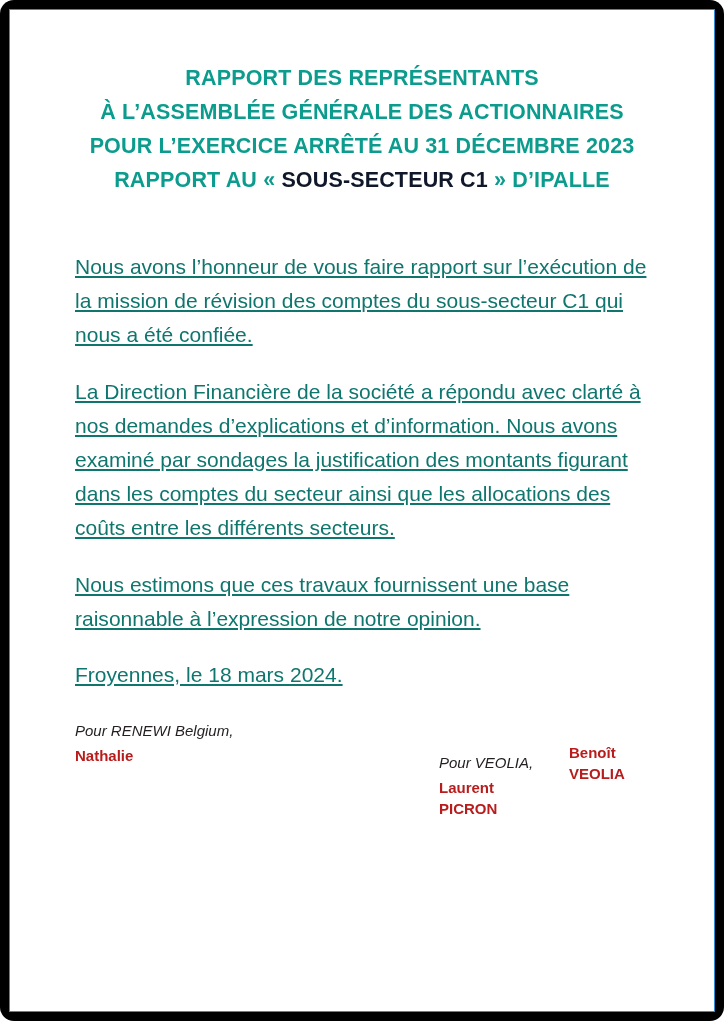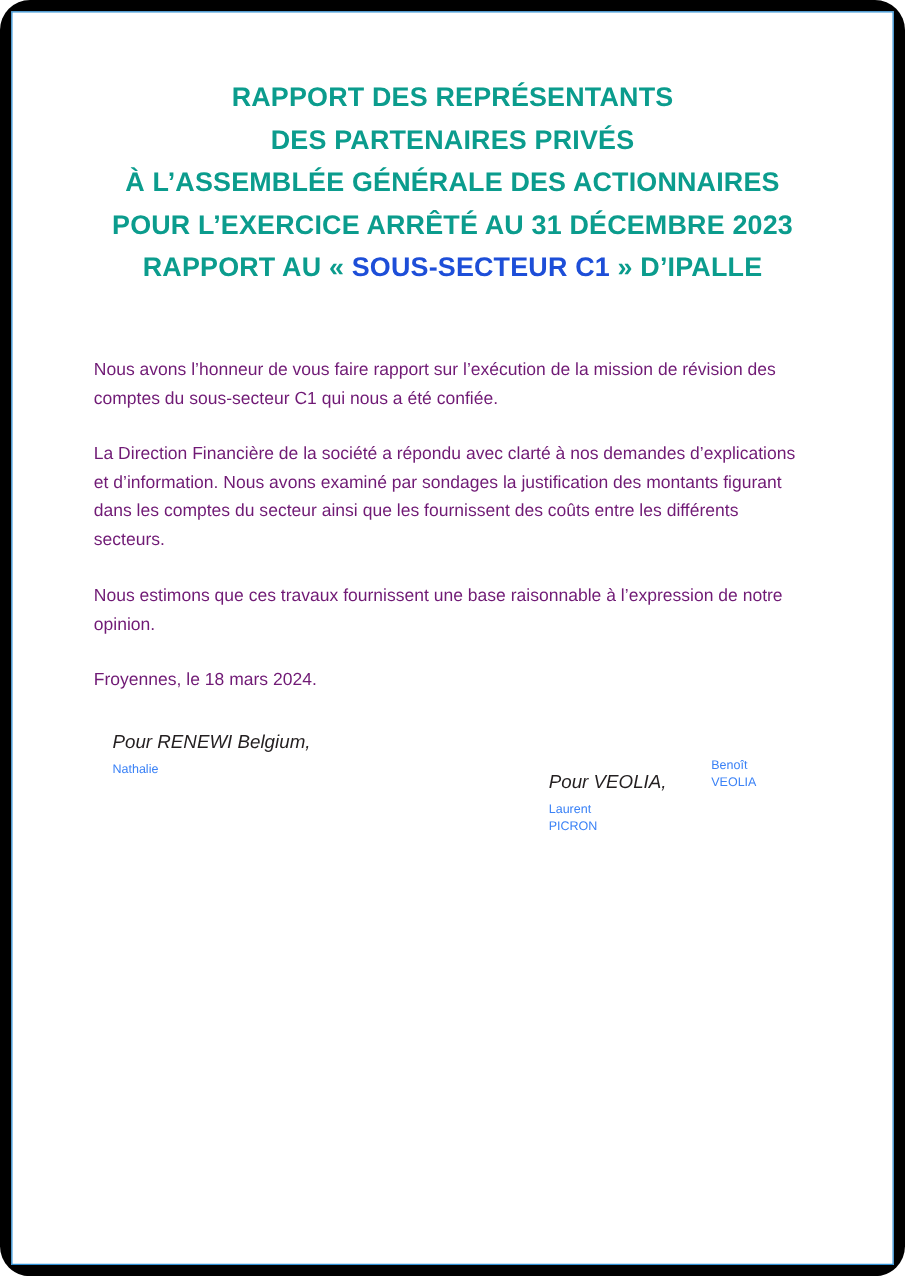--- a/index.html
+++ b/index.html
@@ -14,21 +14,21 @@
     -webkit-font-smoothing: antialiased;
   }
 
   
   .page {
     position: relative;
     box-sizing: border-box;
     width: 724px;
     height: 1021px;
     background: #000000;
-    border-radius: 24px;
+    border-radius: 14px;
     padding: 9px;
     overflow: hidden;
   }
   .page-inner {
     position: relative;
     box-sizing: border-box;
     width: 100%;
     height: 100%;
     background: #ffffff;
     border: 1px solid #2e8fd4;
@@ -49,89 +49,89 @@
   }
   .title-line {
     font-size: 21.5px;
     font-weight: bold;
     letter-spacing: 0.15px;
     line-height: 1.58;
     color: #0b9c8d;
     white-space: nowrap;
   }
   .title-accent {
-    color: #1d4ed8;
+    color: #0f172a;
   }
 
   
   .body-copy {
     padding: 0 9px 0 9px;
   }
   .para {
     margin: 0 0 22px 0;
-    font-size: 14px;
+    font-size: 21px;
     line-height: 1.63;
-    color: #701a75;
+    color: #0f766e;
     letter-spacing: 0.01px;
+    text-decoration: underline;
   }
   .para.date-para {
     margin-bottom: 28px;
   }
 
   
   .signatures {
     position: relative;
     padding: 0 9px;
     height: 78px;
   }
   .sig-col {
     position: absolute;
     top: 0;
   }
-  .sig-col-renewi { left: 24px; }
+  .sig-col-renewi { left: 9px; }
   .sig-col-veolia { left: 373px; margin-top: 32px; }
   .sig-col-veolia2 { left: 503px; }
 
   .sig-label {
     font-size: 15px;
     font-style: italic;
     color: #231f20;
     line-height: 1.45;
     white-space: nowrap;
     margin-bottom: 4px;
   }
   .sig-name {
-    font-size: 10px;
-    font-weight: normal;
-    color: #3b82f6;
+    font-size: 15px;
+    font-weight: bold;
+    color: #b91c1c;
     line-height: 1.38;
     white-space: nowrap;
   }
   .sig-spacer {
     height: 23px;
   }
 </style>
 </head>
 <body>
 
 <div class="page">
   <div class="page-inner">
     <div class="sheet">
 
       <div class="title-block">
         <div class="title-line">RAPPORT DES REPRÉSENTANTS</div>
-        <div class="title-line">DES PARTENAIRES PRIVÉS</div>
         <div class="title-line">À L’ASSEMBLÉE GÉNÉRALE DES ACTIONNAIRES</div>
         <div class="title-line">POUR L’EXERCICE ARRÊTÉ AU 31 DÉCEMBRE 2023</div>
         <div class="title-line"><span>RAPPORT AU « </span><span class="title-accent">SOUS-SECTEUR C1</span><span> » D’IPALLE</span></div>
       </div>
 
       <div class="body-copy">
         <p class="para">Nous avons l’honneur de vous faire rapport sur l’exécution de la mission de révision des comptes du sous-secteur C1 qui nous a été confiée.</p>
-        <p class="para">La Direction Financière de la société a répondu avec clarté à nos demandes d’explications et d’information. Nous avons examiné par sondages la justification des montants figurant dans les comptes du secteur ainsi que les fournissent des coûts entre les différents secteurs.</p>
+        <p class="para">La Direction Financière de la société a répondu avec clarté à nos demandes d’explications et d’information. Nous avons examiné par sondages la justification des montants figurant dans les comptes du secteur ainsi que les allocations des coûts entre les différents secteurs.</p>
         <p class="para">Nous estimons que ces travaux fournissent une base raisonnable à l’expression de notre opinion.</p>
         <p class="para date-para">Froyennes, le 18 mars 2024.</p>
       </div>
 
       <div class="signatures">
 
         <div class="sig-col sig-col-renewi">
           <div class="sig-label">Pour RENEWI Belgium,</div>
           <div class="sig-name">Nathalie</div>
         </div>

